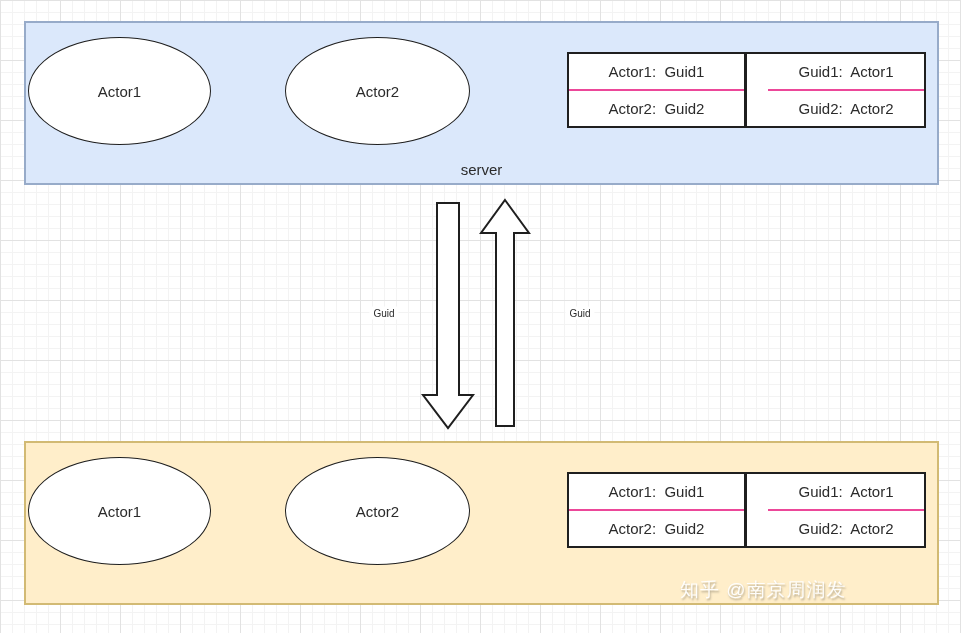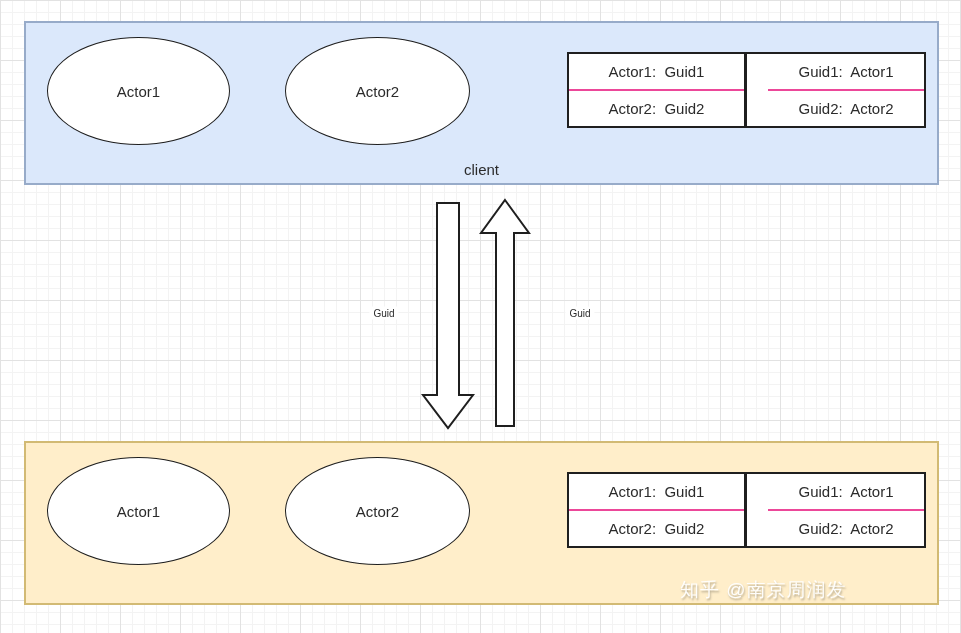--- a/index.html
+++ b/index.html
@@ -42,21 +42,21 @@
     top: 14px;
     height: 106px;
     background: #ffffff;
     border: 1.5px solid #1f1f1f;
     border-radius: 50%;
     display: flex;
     align-items: center;
     justify-content: center;
     font-size: 15px;
   }
-  .ellipse.e1 { left: 21px;  width: 181px; }
+  .ellipse.e1 { left: 2px;  width: 181px; }
   .ellipse.e2 { left: 259px; width: 183px; }
 
   .map-table {
     position: absolute;
     top: 29px;
     box-sizing: border-box;
     background: #ffffff;
     border: 2px solid #1f1f1f;
   }
   .map-table .row {
@@ -120,21 +120,21 @@
       <span>Actor2</span>
     </div>
     <div class="map-table t-left">
       <div class="row">Actor1:  Guid1</div>
       <div class="row">Actor2:  Guid2</div>
     </div>
     <div class="map-table t-right">
       <div class="row">Guid1:  Actor1</div>
       <div class="row">Guid2:  Actor2</div>
     </div>
-    <div class="group-label">client</div>
+    <div class="group-label">server</div>
   </div>
 
   <svg class="arrow-layer" viewBox="0 0 961 633" xmlns="http://www.w3.org/2000/svg">
     <polygon points="437,203 459,203 459,395 473,395 448,428 423,395 437,395" fill="#ffffff" stroke="#1f1f1f" stroke-width="2" stroke-linejoin="miter"></polygon>
     <polygon points="505,200 529,233 514,233 514,426 496,426 496,233 481,233" fill="#ffffff" stroke="#1f1f1f" stroke-width="2" stroke-linejoin="miter"></polygon>
   </svg>
 
   <span class="guid-label left">Guid</span>
   <span class="guid-label right">Guid</span>
 

